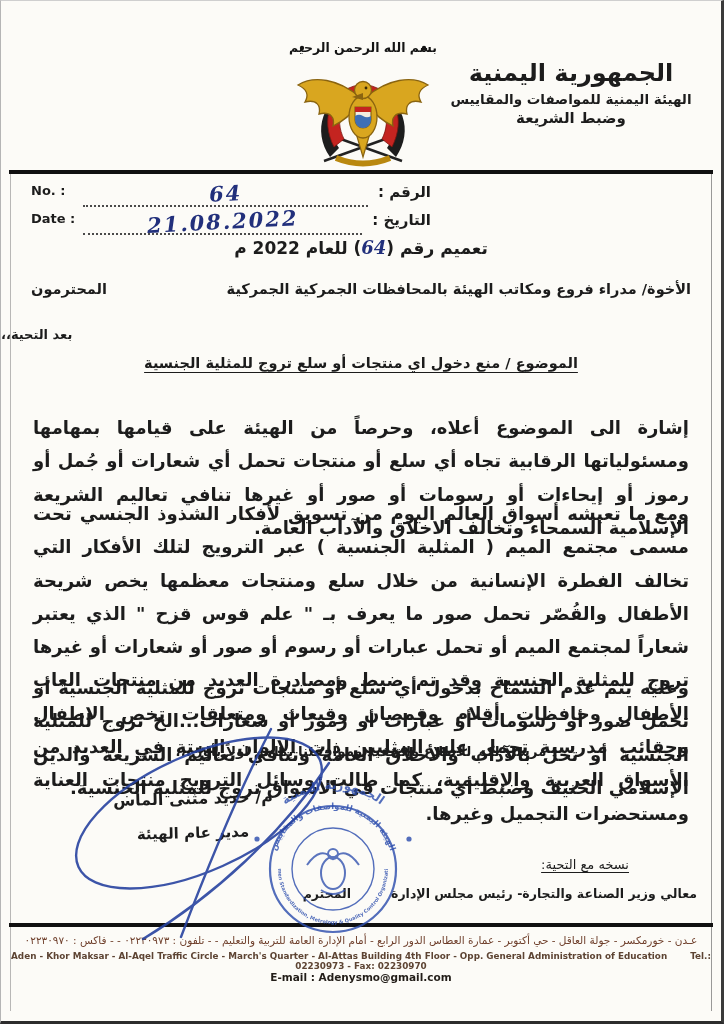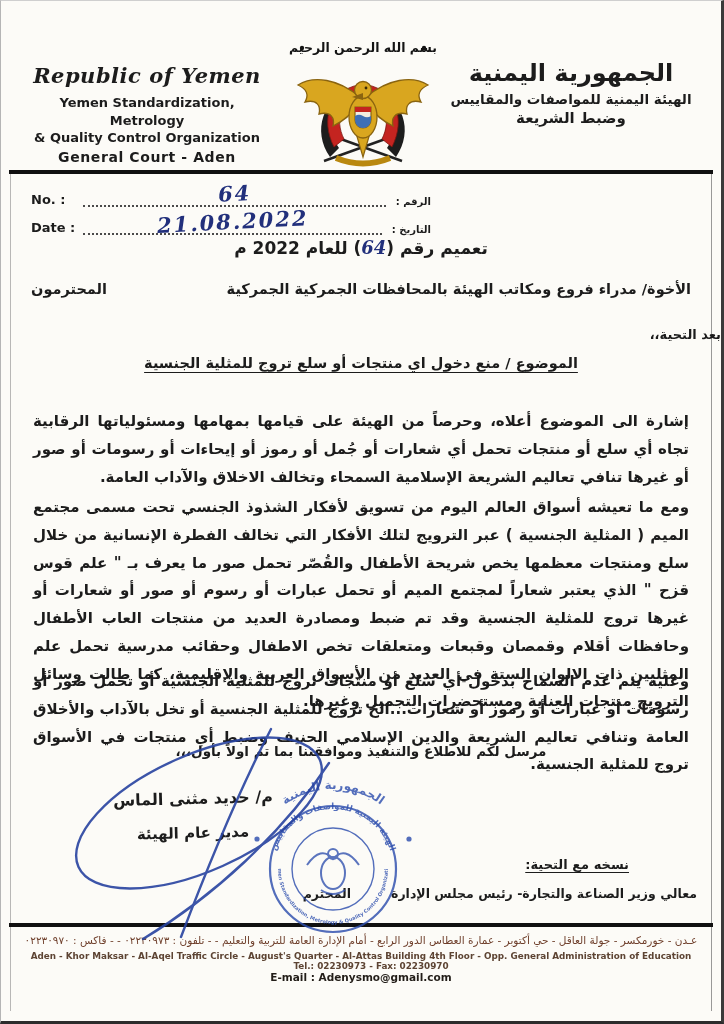--- a/index.html
+++ b/index.html
@@ -22,63 +22,57 @@
   .lh-ar .l3{font-size:15px; font-weight:bold; margin-top:2px;}
   .lh-ar .l4{font-size:13px; font-weight:bold; margin-top:2px;}
   .emblem{left:285px; top:36px; width:154px; height:134px;}
   
   .rule1{left:8px; right:8px; top:169px; height:4px; background:#101010;}
   .rule2{left:8px; right:8px; top:922px; height:4px; background:#101010;}
   .frame-l{left:9px; top:173px; bottom:10px; width:1px; background:#8a8a8a; opacity:.6;}
   .frame-r{right:9px; top:173px; bottom:10px; width:1px; background:#6f6f6f; opacity:.7;}
   
   .refrow{left:30px; top:182px; width:400px;}
-  .refline{display:flex; align-items:flex-end; direction:ltr; margin-bottom:4px;}
+  .refline{display:flex; align-items:flex-start; direction:ltr; margin-bottom:4px;}
   .lab-en{font-size:13px; font-weight:bold; width:52px;}
-  .lab-ar{font-size:10px; font-weight:bold; margin-left:10px; direction:rtl;}
+  .lab-ar{font-size:15px; font-weight:bold; margin-left:10px; direction:rtl;}
   .dotline{flex:1; border-bottom:2px dotted #4a4a4a; text-align:center; line-height:1; padding-bottom:1px;}
   .hand{font-family:"DejaVu Serif", serif; font-style:italic; font-weight:bold;
         color:#22307c; font-size:21px; display:inline-block; transform:rotate(-3deg); letter-spacing:2px;}
   
   .title{left:0; right:0; top:236px; text-align:center; direction:rtl; font-size:17px; font-weight:bold;}
   .title .num{font-family:"DejaVu Serif", serif; font-style:italic; color:#22307c; font-size:18px;}
   .addr{left:30px; right:30px; top:280px; display:flex; justify-content:space-between; direction:rtl; font-size:14.5px; font-weight:bold;}
-  .greet{left:0; right:0; top:326px; text-align:right; direction:rtl; font-size:13px; font-weight:bold;}
+  .greet{left:0; right:0; top:326px; text-align:left; direction:rtl; font-size:13px; font-weight:bold;}
   .subject{left:0; right:0; top:354px; text-align:center; direction:rtl; font-size:14.5px; font-weight:bold;
            text-decoration:underline; text-underline-offset:4px;}
-  .para{left:32px; right:32px; direction:rtl; text-align:justify; font-size:15px; font-weight:600; line-height:1.85;}
+  .para{left:32px; right:32px; direction:rtl; text-align:justify; font-size:18px; font-weight:600; line-height:1.85;}
   .p1{top:392px;} .p2{top:478px;} .p3{top:652px;}
   .dispatch{left:0; right:0; top:742px; text-align:center; direction:rtl; font-size:13.5px; font-weight:bold;}
   
   .sig{left:92px; top:788px; width:200px; text-align:center; direction:rtl; z-index:1;}
   .sig .name{font-size:16px; font-weight:bold; transform:rotate(-1.5deg);}
   .sig .role{font-size:15px; font-weight:bold; margin-top:16px; transform:rotate(-1.5deg);}
   .stamp{left:232px; top:758px; width:200px; height:192px; z-index:2; pointer-events:none;}
   .swoosh{left:20px; top:690px; width:445px; height:264px; z-index:3; pointer-events:none;}
   
-  .cc-head{right:92px; top:856px; direction:rtl; font-size:13px; font-weight:bold; text-decoration:underline; text-underline-offset:3px;}
+  .cc-head{right:92px; top:856px; direction:rtl; font-size:13px; font-weight:normal; text-decoration:underline; text-underline-offset:3px;}
   .cc-line{right:24px; top:885px; direction:rtl; display:flex; gap:40px; font-size:12.5px; font-weight:bold;}
   
   .footer{left:10px; right:10px; top:933px; text-align:center;}
   .f-ar{direction:rtl; font-size:10.5px; font-weight:normal; color:#6e3e2a;}
   .f-en{font-size:8.8px; font-weight:bold; color:#5d4433; margin-top:5px;}
   .f-en .tel{margin-left:20px;}
   .f-em{font-size:10.5px; font-weight:bold; color:#221d18; margin-top:0;}
 </style>
 </head>
 <body>
 
 <div class="sheet">
 
-  <div class="abs lh-en">
-    <div class="l1">Republic of Yemen</div>
-    <div class="l2">Yemen Standardization, Metrology</div>
-    <div class="l3">&amp; Quality Control Organization</div>
-    <div class="l4">General Court - Aden</div>
-  </div>
 
   <div class="abs emblem">
     <svg viewBox="0 0 154 134" width="154" height="134">
       <text x="77" y="15" text-anchor="middle" font-size="12.5" font-weight="bold" fill="#141414">بسم الله الرحمن الرحيم</text>
       <circle cx="16" cy="11" r="2.2" fill="#141414"></circle>
       <circle cx="138" cy="11" r="2.2" fill="#141414"></circle>
 
       <line x1="38" y1="124" x2="116" y2="96" stroke="#222" stroke-width="2.5"></line>
       <line x1="116" y1="124" x2="38" y2="96" stroke="#222" stroke-width="2.5"></line>
 
@@ -194,19 +188,19 @@
   <div class="abs cc-line">
     <span>معالي وزير الصناعة والتجارة- رئيس مجلس الإدارة</span>
     <span>المحترم</span>
   </div>
 
   <div class="abs rule2"></div>
 
   <div class="abs footer">
     <div class="f-ar">عـدن - خورمكسر - جولة العاقل - حي أكتوبر - عمارة العطاس الدور الرابع - أمام الإدارة العامة للتربية والتعليم - - تلفون : ٠٢٢٣٠٩٧٣ - - فاكس : ٠٢٢٣٠٩٧٠</div>
     <div class="f-en">
-      <span>Aden - Khor Maksar - Al-Aqel Traffic Circle - August's Quarter - Al-Attas Building 4th Floor - Opp. General Administration of Education</span>
+      <span>Aden - Khor Maksar - Al-Aqel Traffic Circle - March's Quarter - Al-Attas Building 4th Floor - Opp. General Administration of Education</span>
       <span class="tel">Tel.: 02230973 - Fax: 02230970</span>
     </div>
     <div class="f-em">E-mail : Adenysmo@gmail.com</div>
   </div>
 
 </div>
 
 </body></html>

